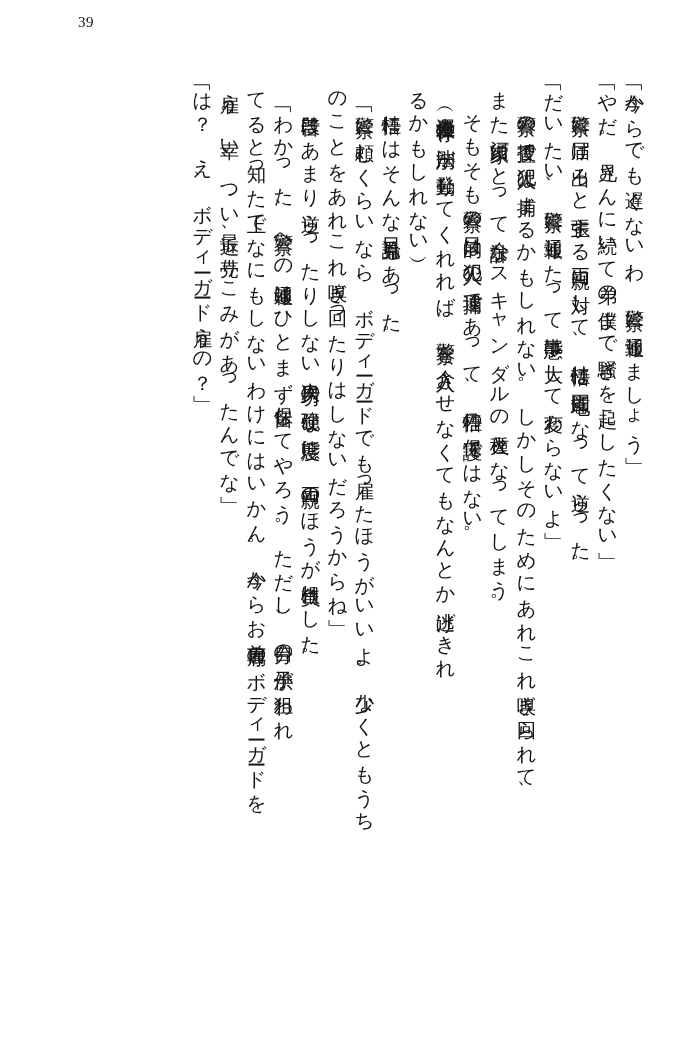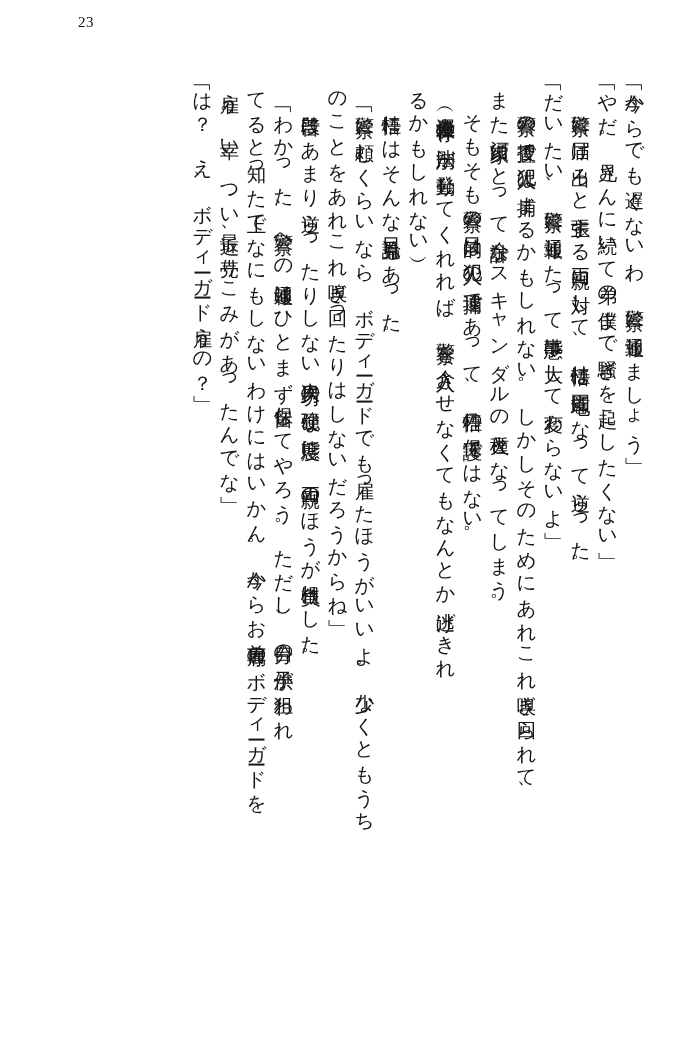--- a/index.html
+++ b/index.html
@@ -63,21 +63,21 @@
 
   .line.indent {
     padding-top: 22px;
   }
 </style>
 </head>
 <body>
 
 <div class="page">
 
-  <div class="page-number">23</div>
+  <div class="page-number">39</div>
 
   <div class="text-block">
       <div class="line">「今からでも遅くないわ、警察に通報しましょう」</div>
       <div class="line">「やだ。兄さんに続いて弟の僕まで騒ぎを起こしたくない」</div>
       <div class="line indent">警察に届け出ろと主張する両親に対して、桂悟は意固地になって逆らった。</div>
       <div class="line">「だいたい、警察に通報したって事態は大して変わらないよ」</div>
       <div class="line indent">警察の捜査で犯人は捕まるかもしれない。しかしそのためにあれこれ嗅ぎ回られて、</div>
       <div class="line">また河須家にとって余計なスキャンダルの火種となってしまう。</div>
       <div class="line indent">そもそも警察の目的は犯人の逮捕であって、桂悟の保護ではない。</div>
       <div class="line indent">（幸運量保存の法則が発動してくれれば、警察を介入させなくてもなんとか逃げきれ</div>

